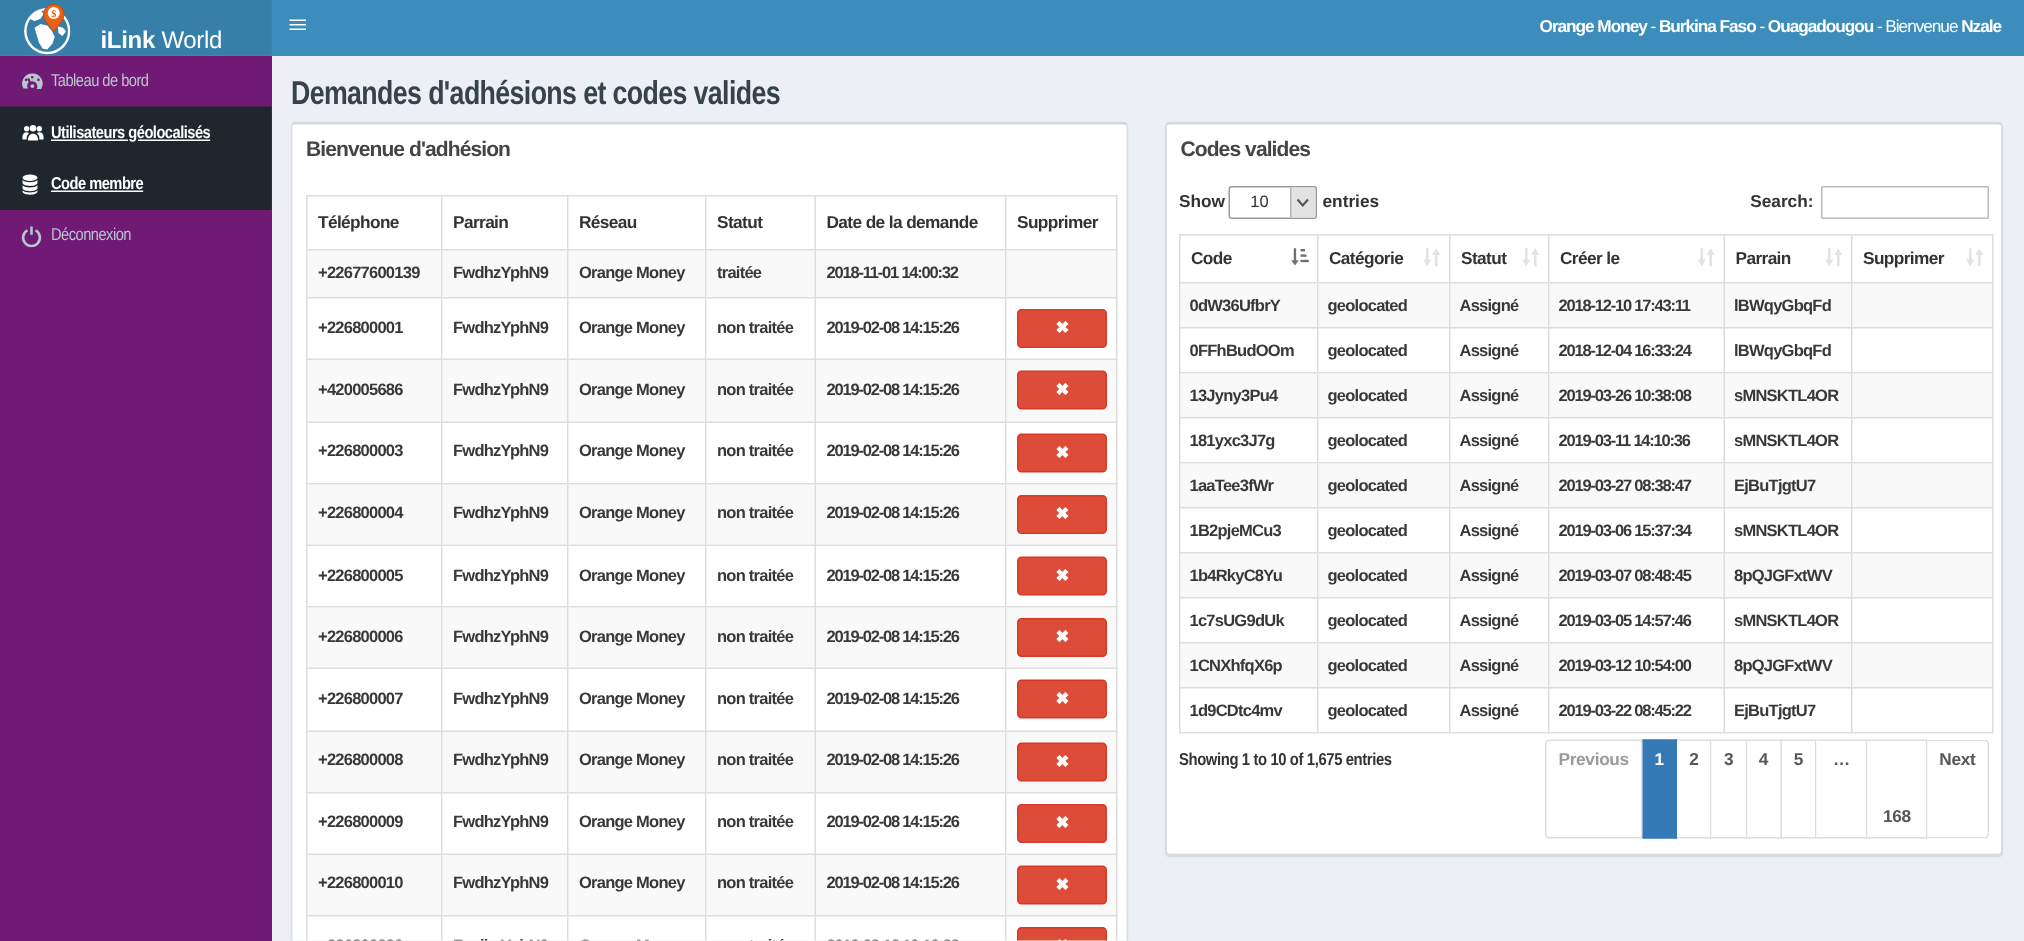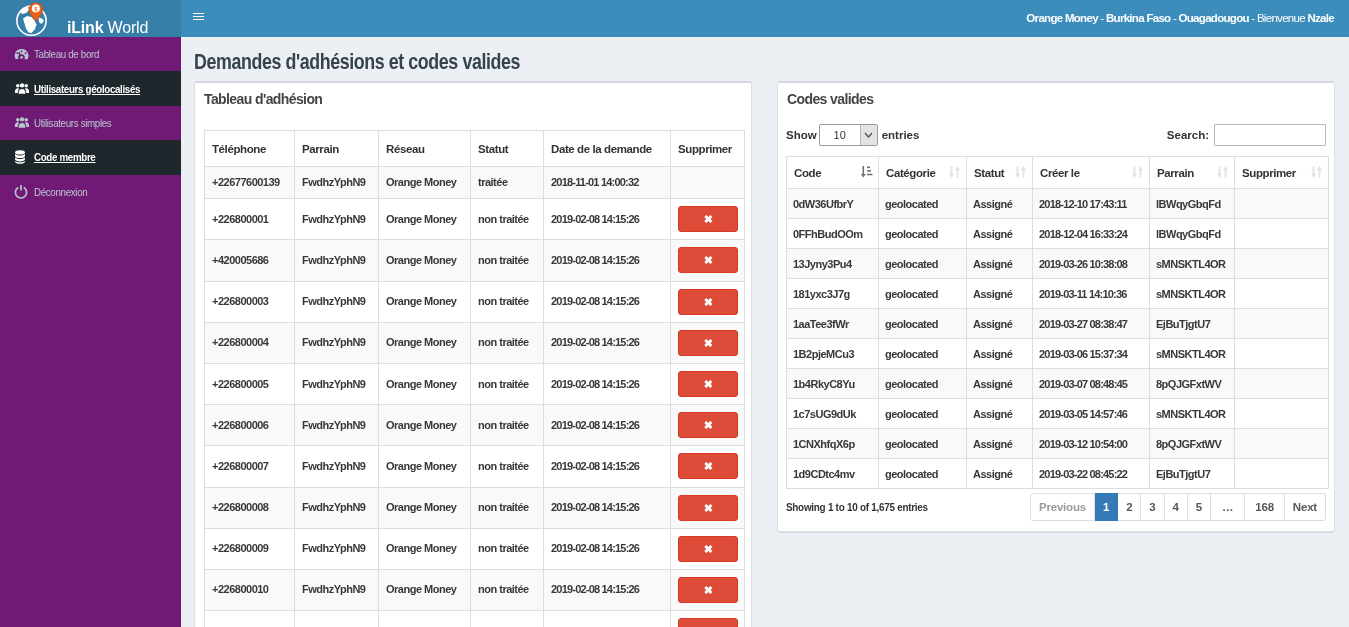--- a/index.html
+++ b/index.html
@@ -107,21 +107,21 @@
 
 .pagination { display:flex; list-style:none; }
 .pagination li { border:1px solid #ddd; border-left:none; background:#fff; }
 .pagination li:first-child { border-left:1px solid #ddd; border-radius:3px 0 0 3px; }
 .pagination li:last-child { border-radius:0 3px 3px 0; }
 .pagination li a {
   display:block; padding:0 8px; height:26px; line-height:26px; color:#575757;
   text-decoration:none; font-size:11.5px; font-weight:700; letter-spacing:-0.2px;
 }
 .pagination li.dots a { padding:0 11px; }
-.pagination li.p168 a { padding:0 10px; }
+.pagination li.p168 a { padding:0 10px;margin-top:38px; }
 .pagination li.prev a { color:#9a9a9a; padding:0 8px; }
 .pagination li.active { background:#337ab7; border-color:#337ab7; }
 .pagination li.active a { color:#fff; }
 </style>
 </head>
 <body>
 <header class="main-header">
   <div class="navbar">
     <div class="hamburger">
         <div></div>
@@ -165,35 +165,20 @@
               <path d="M1 9.6c0-2 1.3-3.4 3-3.4.6 0 1.2.2 1.7.6A4.6 4.6 0 0 0 4 10.6v.6H1z"></path>
               <circle cx="13" cy="3.6" r="1.9"></circle>
               <path d="M16 9.6c0-2-1.3-3.4-3-3.4-.6 0-1.2.2-1.7.6a4.6 4.6 0 0 1 1.7 3.8v.6h3z"></path>
               <circle cx="8.5" cy="3.2" r="2.3"></circle>
               <path d="M4.9 11.2c0-2.4 1.6-4.1 3.6-4.1s3.6 1.7 3.6 4.1v.8H4.9z"></path>
             </svg>
     </span>
           <span class="lbl">Utilisateurs géolocalisés</span>
         </a>
       </li>
-    <li>
-        <a href="#">
-          <span class="micon">
-      <svg width="16" height="14" viewBox="0 0 17 14" fill="#b8c7ce">
-              <circle cx="4" cy="3.6" r="1.9"></circle>
-              <path d="M1 9.6c0-2 1.3-3.4 3-3.4.6 0 1.2.2 1.7.6A4.6 4.6 0 0 0 4 10.6v.6H1z"></path>
-              <circle cx="13" cy="3.6" r="1.9"></circle>
-              <path d="M16 9.6c0-2-1.3-3.4-3-3.4-.6 0-1.2.2-1.7.6a4.6 4.6 0 0 1 1.7 3.8v.6h3z"></path>
-              <circle cx="8.5" cy="3.2" r="2.3"></circle>
-              <path d="M4.9 11.2c0-2.4 1.6-4.1 3.6-4.1s3.6 1.7 3.6 4.1v.8H4.9z"></path>
-            </svg>
-    </span>
-          <span class="lbl">Utilisateurs simples</span>
-        </a>
-      </li>
     <li class="active">
         <a href="#">
           <span class="micon">
       <svg width="12" height="14" viewBox="0 0 13 15" fill="#fff">
               <ellipse cx="6.5" cy="2.6" rx="5.4" ry="2.3"></ellipse>
               <path d="M1.1 4.3c1 1 3 1.6 5.4 1.6s4.4-.6 5.4-1.6v2c0 1.3-2.4 2.3-5.4 2.3S1.1 7.6 1.1 6.3z"></path>
               <path d="M1.1 8c1 1 3 1.6 5.4 1.6S10.9 9 11.9 8v2c0 1.3-2.4 2.3-5.4 2.3S1.1 11.3 1.1 10z"></path>
               <path d="M1.1 11.7c1 1 3 1.6 5.4 1.6s4.4-.6 5.4-1.6v.9c0 1.3-2.4 2.3-5.4 2.3s-5.4-1-5.4-2.3z"></path>
             </svg>
     </span>
@@ -215,21 +200,21 @@
 </aside>
 
 <div class="content-wrapper">
   <div style="height:37px"></div>
   <div class="content-header">
       <h1>Demandes d'adhésions et codes valides</h1>
     </div>
   <div class="row2">
 
     <div class="box box-l">
-      <div class="box-header"><span class="box-title">Tableau d'adhésion</span></div>
+      <div class="box-header"><span class="box-title">Bienvenue d'adhésion</span></div>
       <div class="box-body">
         <table class="tbl tbl-left">
           <thead>
             <tr>
                 <th>Téléphone</th>
                 <th>Parrain</th>
                 <th>Réseau</th>
                 <th>Statut</th>
                 <th>Date de la demande</th>
                 <th>Supprimer</th>

